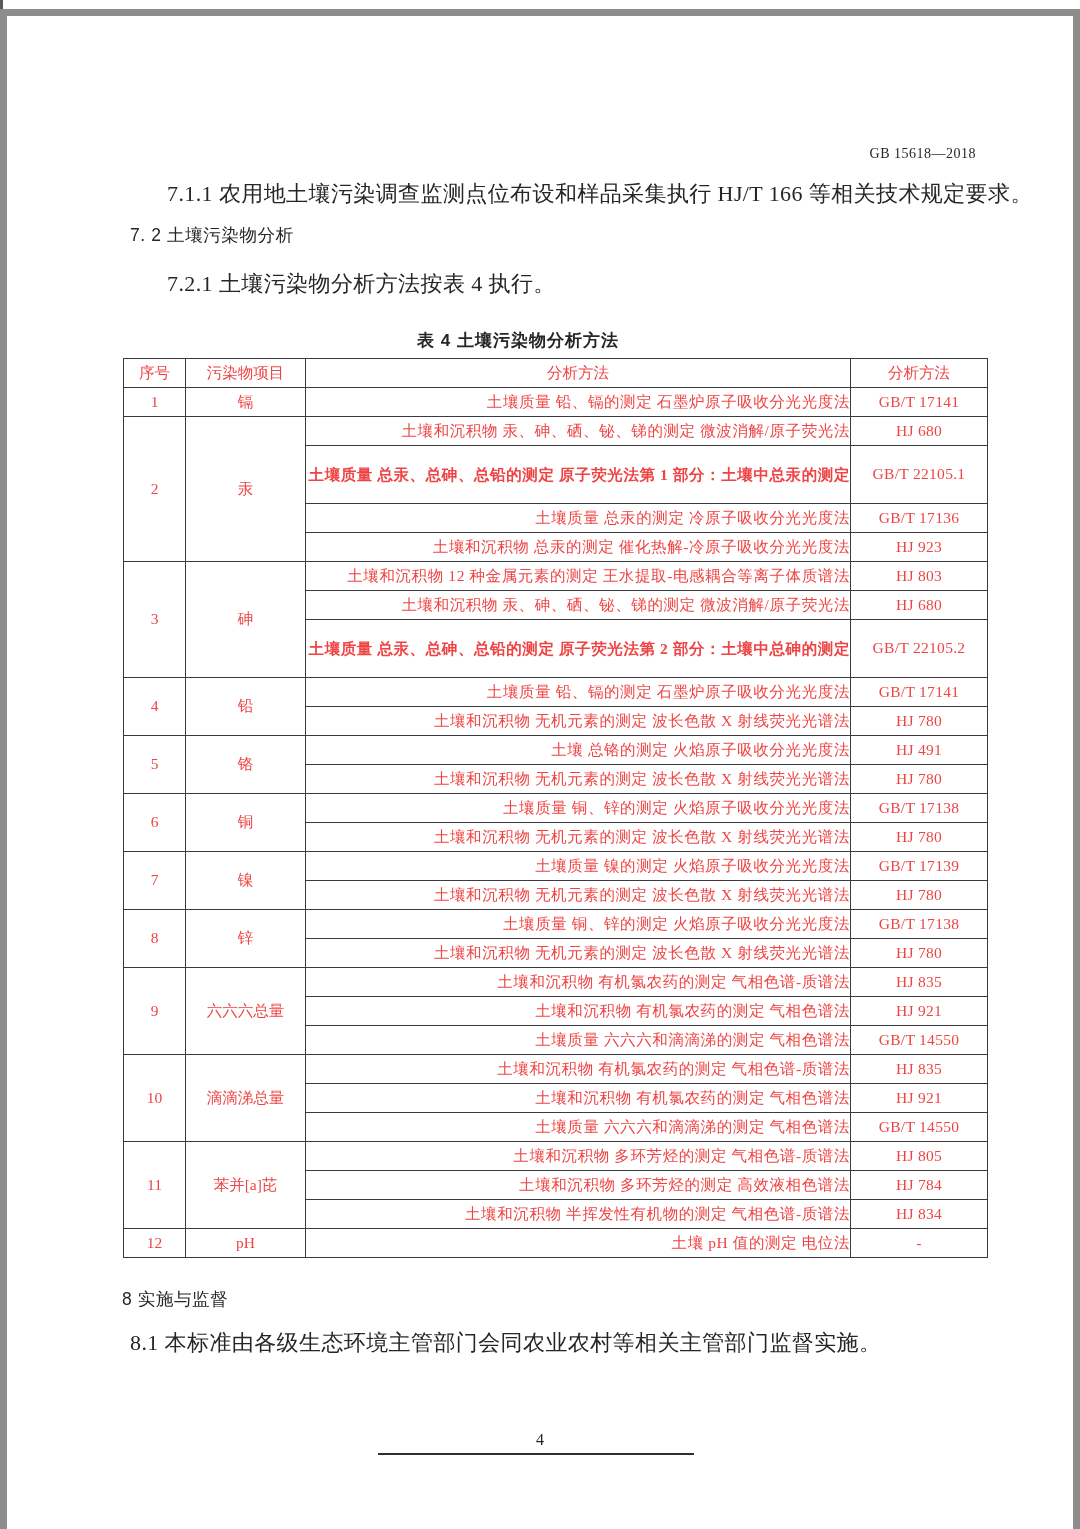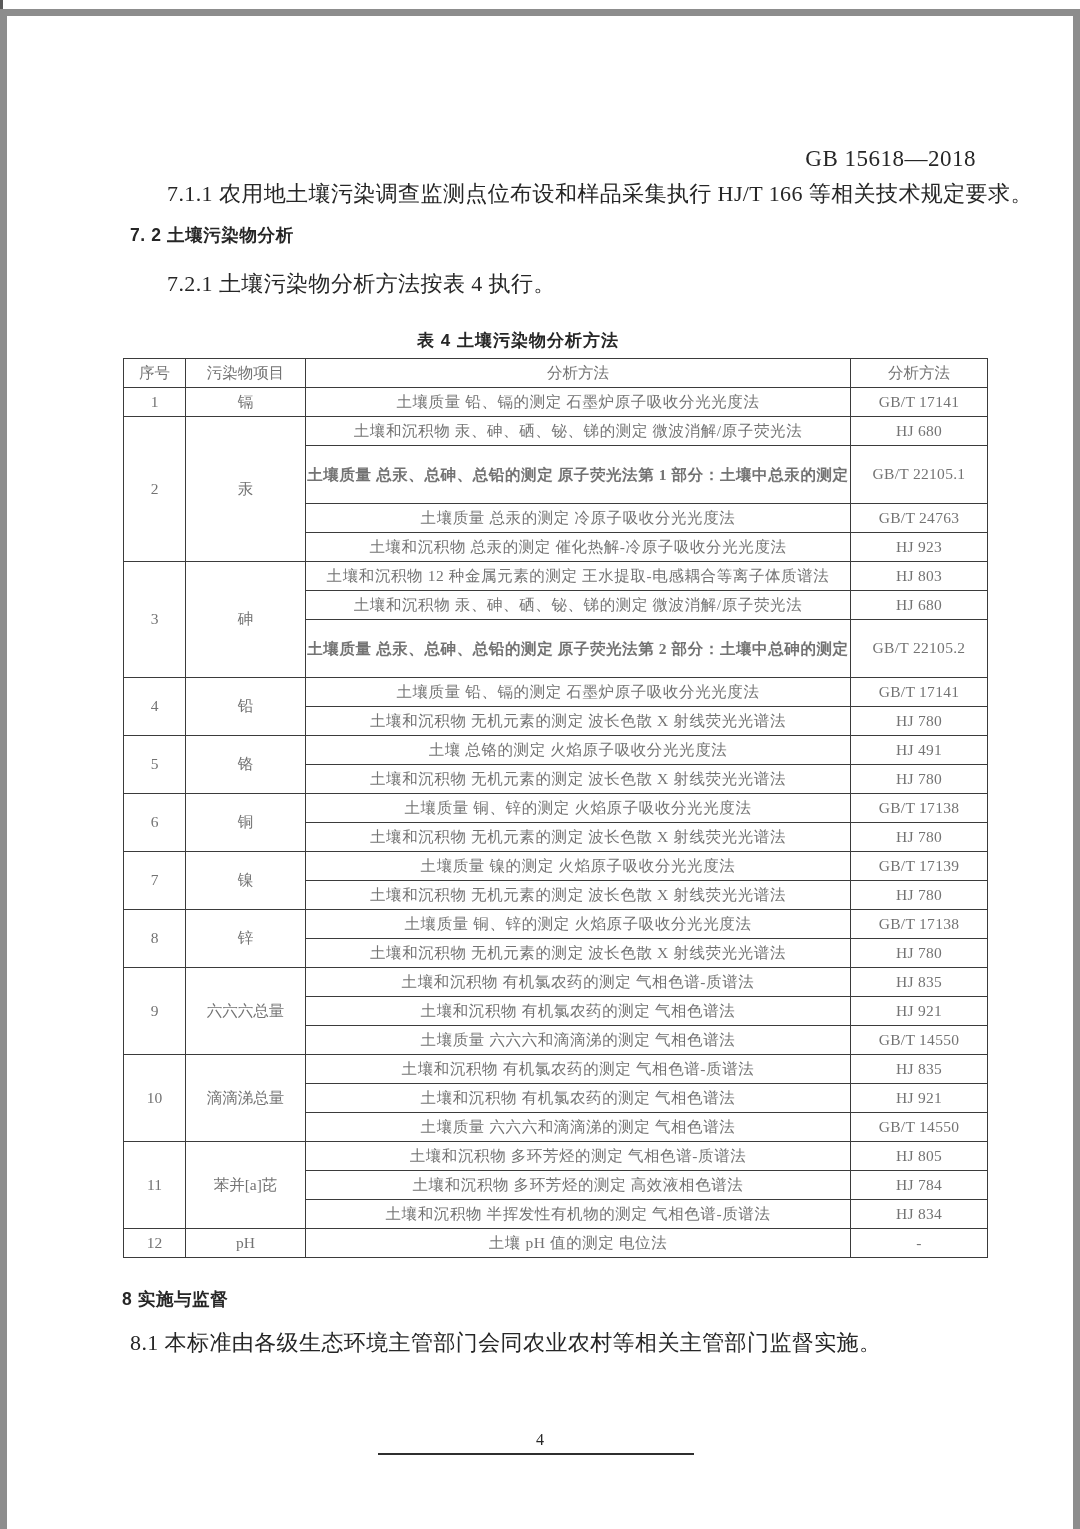--- a/index.html
+++ b/index.html
@@ -8,50 +8,50 @@
     background:#ffffff;
     font-family:"Liberation Serif","DejaVu Serif",serif;
     color:#262626;
   }
   
   .gap-top{position:absolute;left:0;top:9px;width:1080px;height:7px;background:#8d8d8d;}
   .gap-left{position:absolute;left:0;top:9px;width:7px;bottom:0;background:#8d8d8d;}
   .gap-right{position:absolute;right:0;top:9px;width:7px;bottom:0;background:#8d8d8d;}
   .corner-tick{position:absolute;left:0;top:0;width:3px;height:9px;background:#5a5a5a;}
 
-  .std-no{position:absolute;top:146px;right:104px;font-size:23px;letter-spacing:.5px;}
+  .std-no{position:absolute;top:146px;right:104px;font-size:14px;letter-spacing:.5px;}
   .para{position:absolute;margin:0;font-size:22px;letter-spacing:.4px;white-space:nowrap;}
   .p711{left:167px;top:179px;}
   .p721{left:167px;top:269px;}
   .p81{left:130px;top:1328px;}
-  .hd{position:absolute;margin:0;font-size:17.5px;font-weight:bold;
+  .hd{position:absolute;margin:0;font-size:17.5px;font-weight:normal;
       font-family:"Liberation Sans","DejaVu Sans",sans-serif;letter-spacing:.6px;white-space:nowrap;}
   .h72{left:130px;top:223px;}
   .h8{left:122px;top:1287px;}
   .tbl-title{position:absolute;left:0;top:329px;width:1036px;text-align:center;
       font-size:17px;font-weight:bold;
       font-family:"Liberation Sans","DejaVu Sans",sans-serif;letter-spacing:1px;}
 
   table.tbl{
     position:absolute;left:123px;top:358px;width:864px;
     border-collapse:collapse;table-layout:fixed;
-    font-size:15.5px;color:#737373;
+    font-size:15.5px;color:#ef4444;
   }
   .tbl th,.tbl td{
     border:1px solid #3b3b3b;
     vertical-align:middle;
     padding:0;
     line-height:1.3;
     font-weight:normal;
   }
   .tbl tr{height:29px;}
   .tbl tr.tall{height:58px;}
   .tbl th{text-align:center;font-size:15.5px;}
   .c-no,.c-pol{text-align:center;}
-  .c-method{text-align:center;padding:0 8px 0 14px;letter-spacing:.6px;}
+  .c-method{text-align:right;padding:0 8px 0 14px;letter-spacing:.6px;}
   tr.tall .c-method{line-height:42px;font-weight:bold;}
   .c-std{text-align:center;padding-left:13px;letter-spacing:.3px;}
   .c-std.center{text-align:center;padding-left:0;}
 
   .page-num{position:absolute;left:0;top:1431px;width:1080px;text-align:center;font-size:16px;}
   .footer-rule{position:absolute;left:378px;top:1453px;width:316px;height:0;
       border-top:2px solid #2f2f2f;}
 </style>
 </head>
 <body>
@@ -97,21 +97,21 @@
           <td class="c-pol" rowspan="4">汞</td>
           <td class="c-method">土壤和沉积物 汞、砷、硒、铋、锑的测定 微波消解/原子荧光法</td>
           <td class="c-std">HJ 680</td>
         </tr>
         <tr class="tall">
           <td class="c-method">土壤质量 总汞、总砷、总铅的测定 原子荧光法第 1 部分：土壤中总汞的测定</td>
           <td class="c-std">GB/T 22105.1</td>
         </tr>
         <tr>
           <td class="c-method">土壤质量 总汞的测定 冷原子吸收分光光度法</td>
-          <td class="c-std">GB/T 24763</td>
+          <td class="c-std">GB/T 17136</td>
         </tr>
         <tr>
           <td class="c-method">土壤和沉积物 总汞的测定 催化热解-冷原子吸收分光光度法</td>
           <td class="c-std">HJ 923</td>
         </tr>
         <tr>
           <td class="c-no" rowspan="3">3</td>
           <td class="c-pol" rowspan="3">砷</td>
           <td class="c-method">土壤和沉积物 12 种金属元素的测定 王水提取-电感耦合等离子体质谱法</td>
           <td class="c-std">HJ 803</td>

